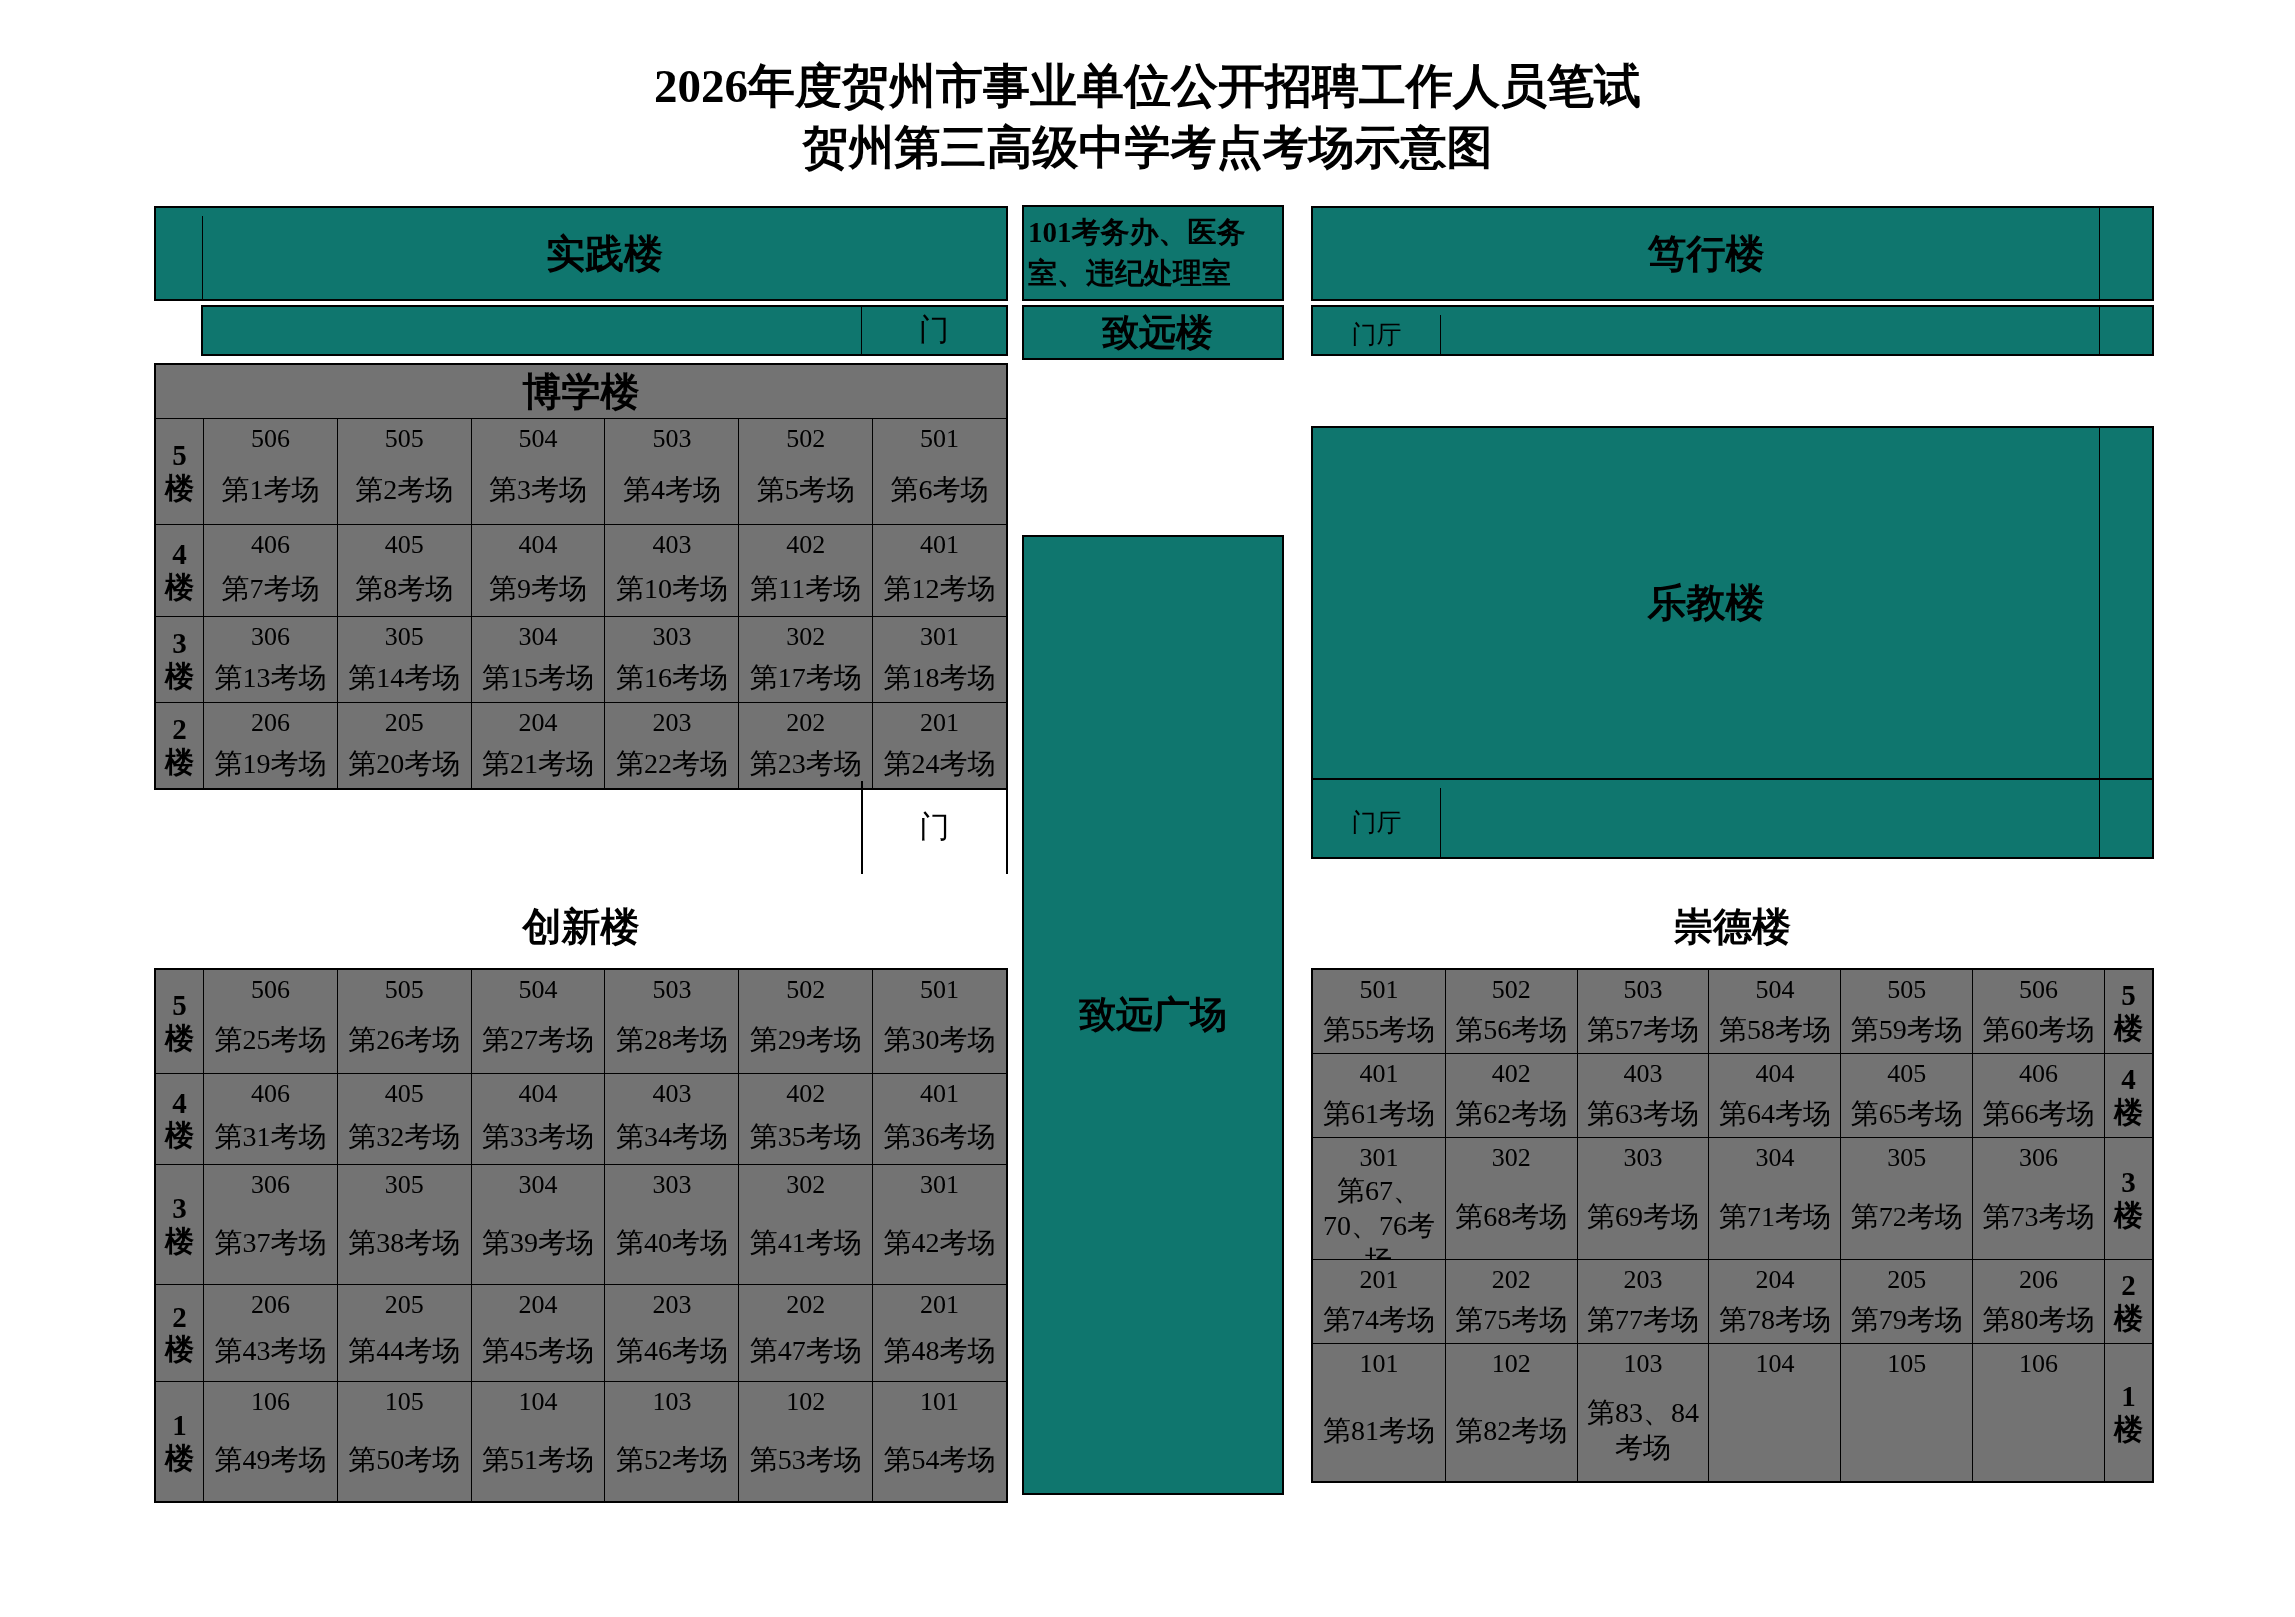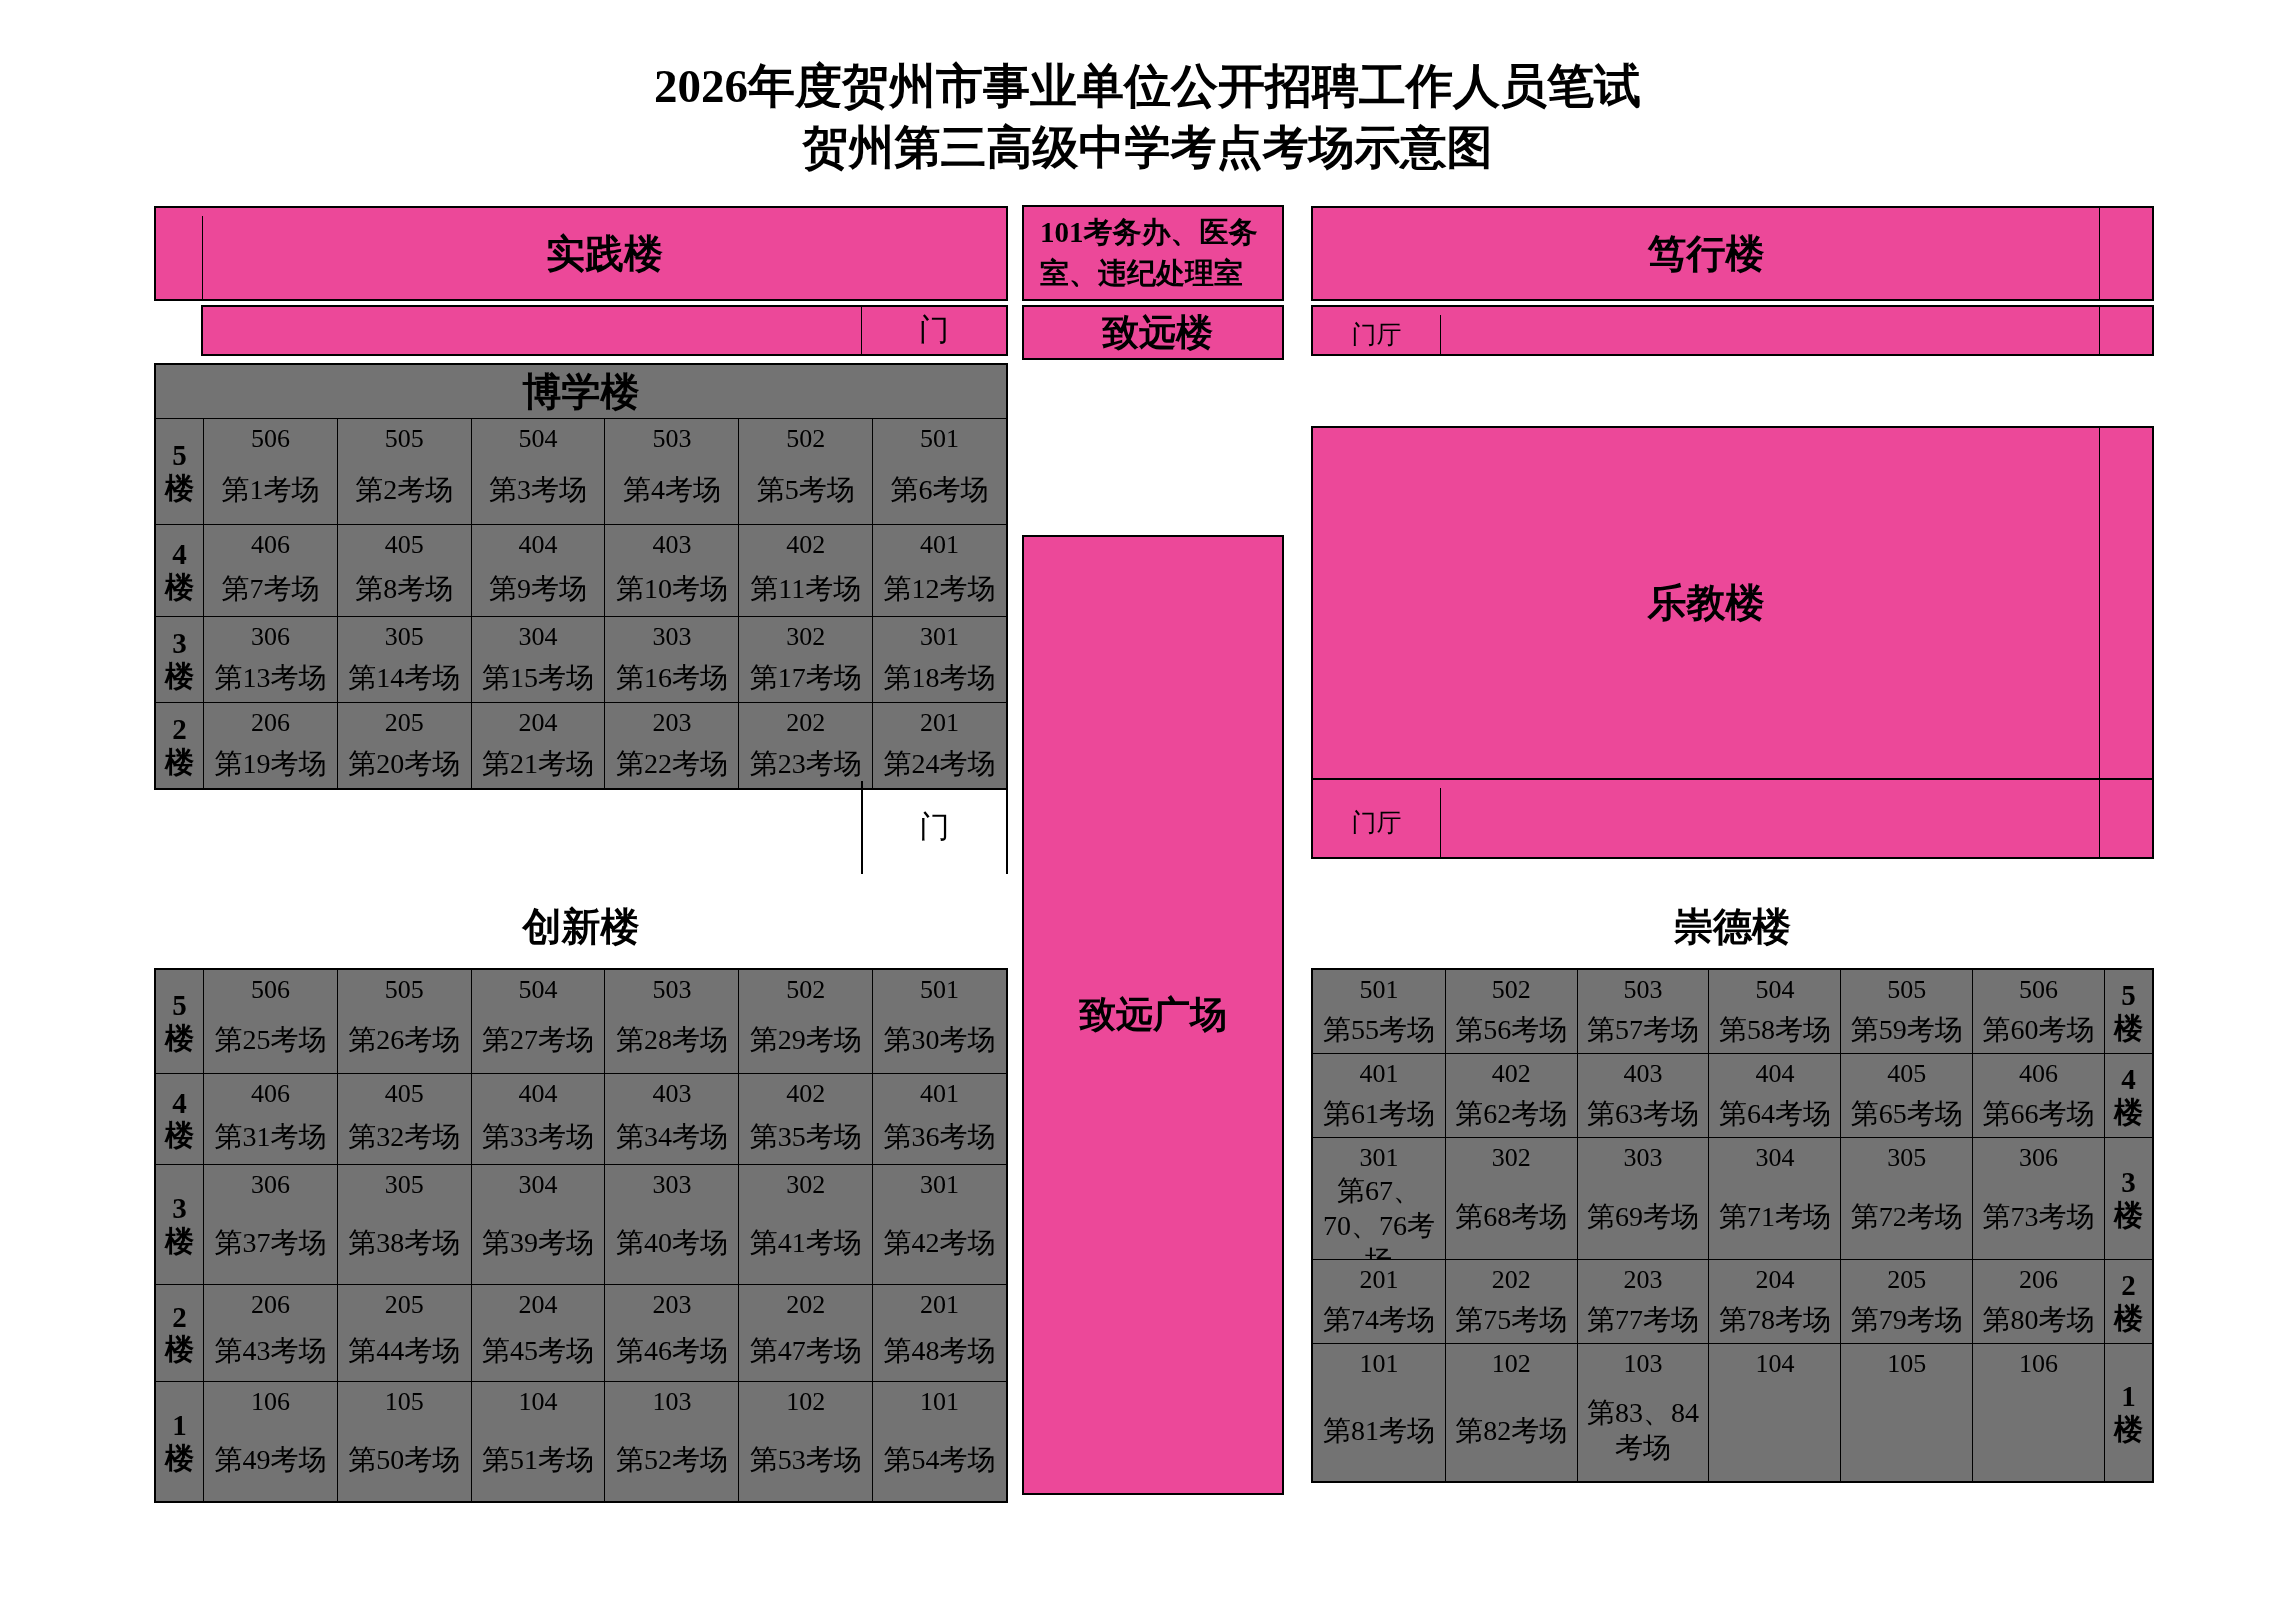--- a/index.html
+++ b/index.html
@@ -1,21 +1,21 @@
 <!DOCTYPE html>
 <html style="font-size:11px"><head>
 <meta charset="utf-8">
 <style>
   html,body{margin:0;padding:0;background:#ffffff;}
   .page{
     position:relative;width:2295px;height:1617px;background:#ffffff;
     font-family:"Liberation Serif","DejaVu Serif",serif;color:#000;
   }
   .abs{position:absolute;box-sizing:border-box;}
-  .box{border:2.1px solid #000;background:#ec4899;}
+  .box{border:2.1px solid #000;background:#0f766e;}
   .center{display:flex;align-items:center;justify-content:center;}
   .title1{left:0;top:61px;width:100%;text-align:center;font-size:47px;font-weight:bold;line-height:1.1;}
   .title2{left:0;top:123px;width:100%;text-align:center;font-size:46px;font-weight:bold;line-height:1.1;}
   .bname{font-weight:bold;font-size:39px;}
   .smalllabel{font-size:25px;}
   .doorlabel{font-size:30.5px;}
 
   
   .grid{display:grid;}
   .strip-r{border-left:1.4px solid #000;}
@@ -58,21 +58,21 @@
 
   
   #shijian-box{left:154px;top:206px;width:854px;height:95px;grid-template-columns:47px 1fr;}
   #left-door-row{left:201px;top:305px;width:807px;height:51px;grid-template-columns:1fr 145px;}
   #boxue-table{left:154px;top:363px;width:854px;}
   #door2{left:861px;top:781px;width:147px;height:93px;border-left:2.1px solid #000;border-right:2.1px solid #000;}
   #chuangxin-label{left:154px;top:900px;width:854px;text-align:center;}
   #chuangxin-table{left:154px;top:968px;width:854px;}
 
   #office-box{left:1022px;top:205px;width:262px;height:96px;font-size:29px;font-weight:bold;
-              display:flex;align-items:center;line-height:1.4;padding:0 16px;}
+              display:flex;align-items:center;line-height:1.4;padding:0 4px;}
   #zhiyuan-box{left:1022px;top:305px;width:262px;height:55px;font-weight:bold;font-size:37px;padding-left:9px;}
   #plaza-box{left:1022px;top:535px;width:262px;height:960px;font-weight:bold;font-size:37px;}
 
   #duxing-box{left:1311px;top:206px;width:843px;height:95px;grid-template-columns:1fr 53px;}
   #right-hall-row{left:1311px;top:305px;width:843px;height:51px;grid-template-columns:128px 1fr 53px;}
   #lejiao-block{left:1311px;top:426px;width:843px;height:433px;display:flex;flex-direction:column;}
   #lejiao-main{height:350px;display:grid;grid-template-columns:1fr 53px;}
   #lejiao-hall{flex:1;border-top:2.1px solid #000;display:grid;grid-template-columns:128px 1fr 53px;}
   #chongde-label{left:1311px;top:900px;width:843px;text-align:center;}
   #chongde-table{left:1311px;top:968px;width:843px;}

